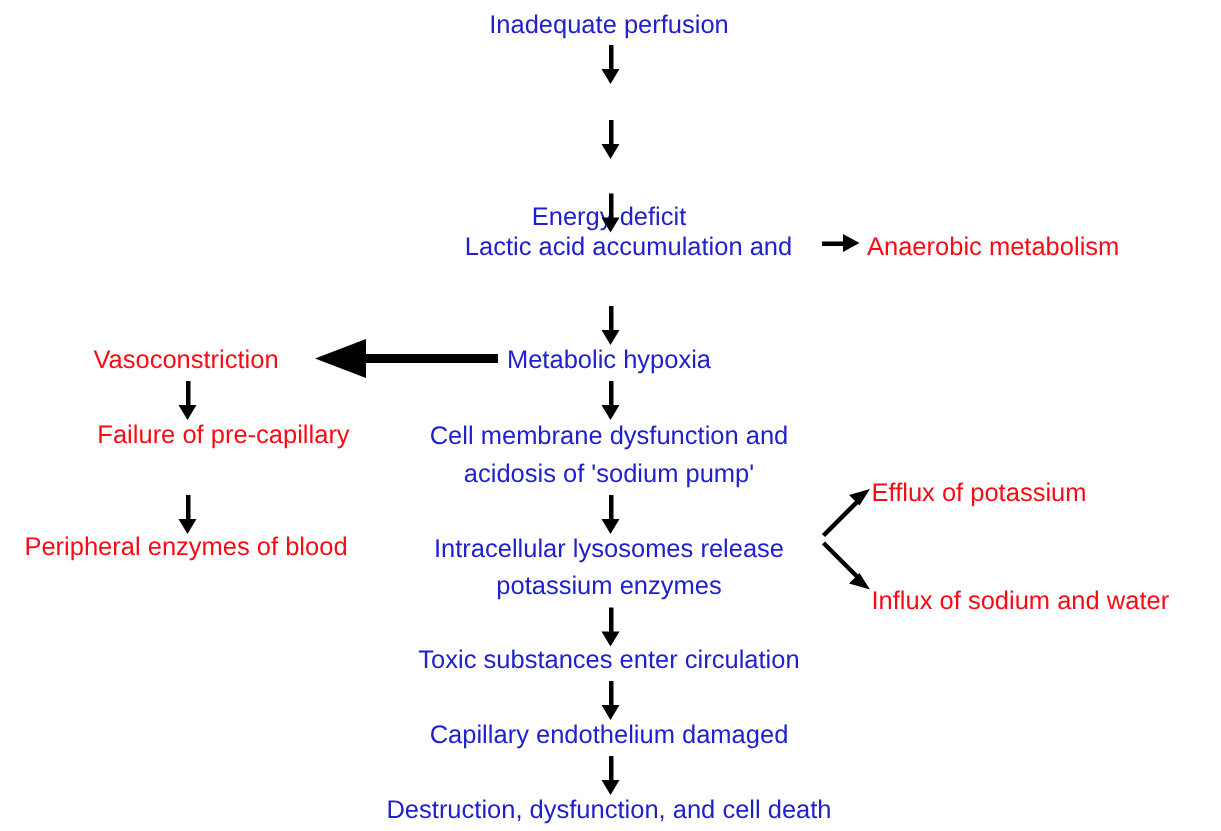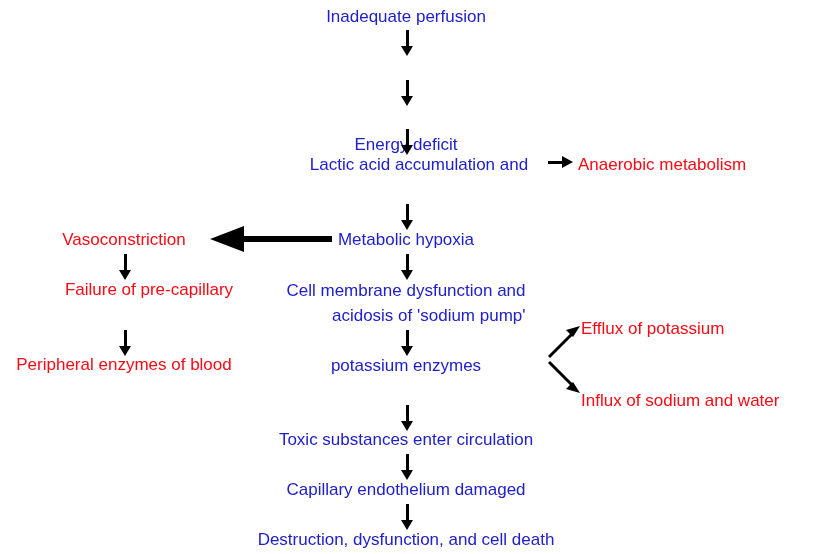--- a/index.html
+++ b/index.html
@@ -141,31 +141,32 @@
   <div class="harrow-l-thick" style="left:210px; top:239px; width:122px;">
     <div class="shaft" style="left:30px; width:92px;"></div>
     <div class="head"></div>
   </div>
 
   <div class="varrow" style="left:407px; top:254px; height:26px;">
     <div class="shaft" style="height:17px;"></div>
     <div class="head" style="top:16px;"></div>
   </div>
 
-  <div class="node blue ctr" style="left:406px; top:278px;text-align:right;">
+  <div class="node blue ctr" style="left:406px; top:278px;">
     <div>Cell membrane dysfunction and</div>
     <div>acidosis of 'sodium pump'</div>
   </div>
 
   <div class="varrow" style="left:407px; top:330px; height:26px;">
     <div class="shaft" style="height:17px;"></div>
     <div class="head" style="top:16px;"></div>
   </div>
 
   <div class="node blue ctr" style="left:406px; top:353px;">
+    <div>Intracellular lysosomes release</div>
     <div>potassium enzymes</div>
   </div>
 
   <div class="diag" style="left:546px; top:322px;">
     <svg width="38" height="38" viewBox="0 0 38 38">
       <line x1="3" y1="35" x2="28" y2="10" stroke="#000000" stroke-width="3"></line>
       <polygon points="34,4 20,8 27,15" fill="#000000"></polygon>
     </svg>
   </div>
 

